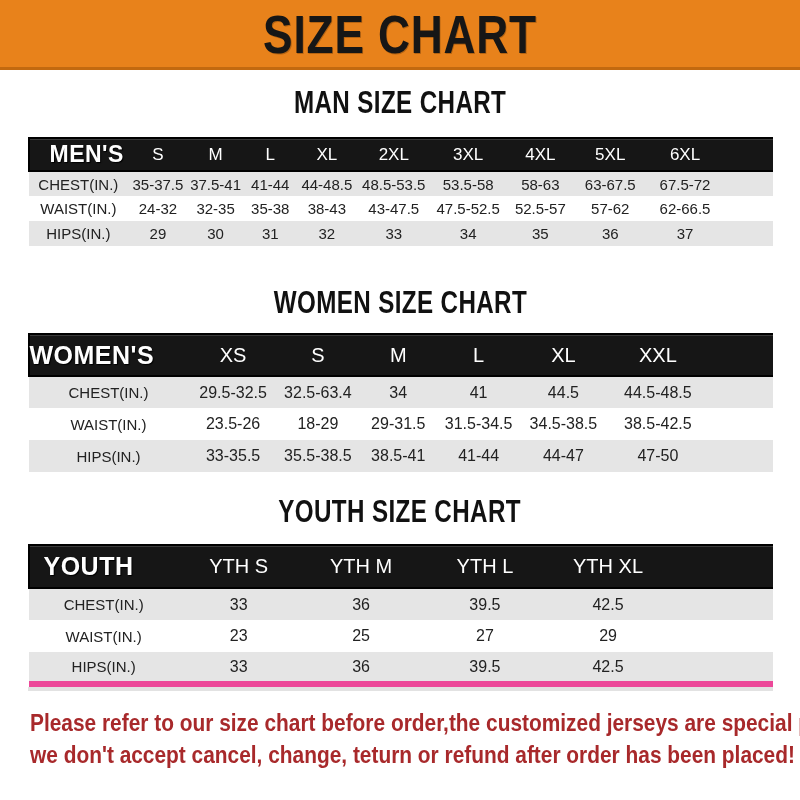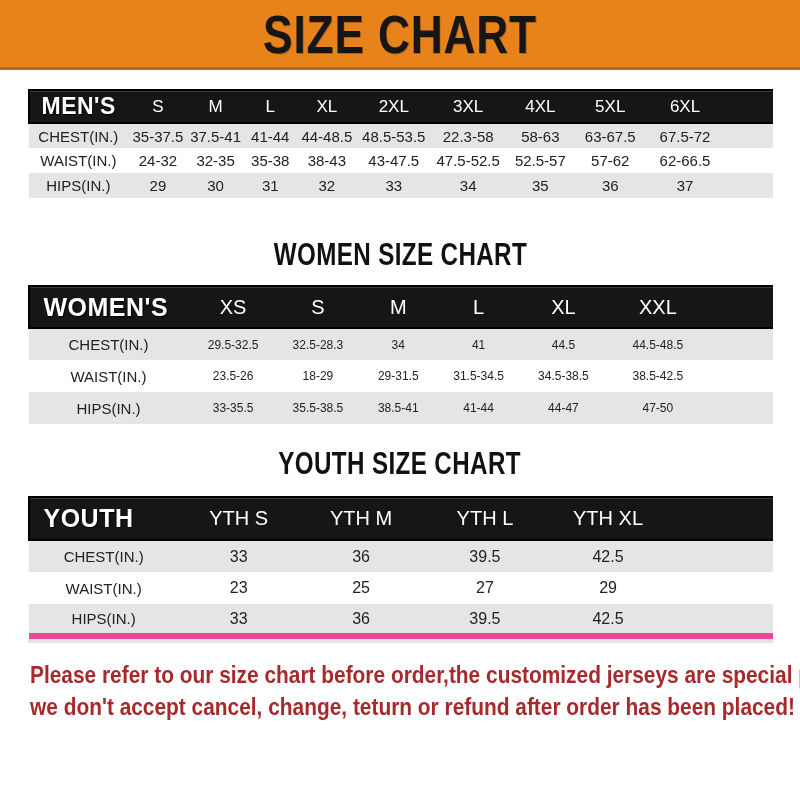--- a/index.html
+++ b/index.html
@@ -74,37 +74,37 @@
   }
   table.size-table thead th.label-col {
     text-align: left;
     font-weight: bold;
     letter-spacing: 0.5px;
     border-left: 2px solid #000;
     text-shadow: 1px 1px 1px #000;
   }
   
   .men-wrap thead th   { height: 33px; font-size: 17px; }
-  .men-wrap thead th.label-col   { font-size: 23px; padding-left: 12px; margin-top: 28px; }
+  .men-wrap thead th.label-col   { font-size: 23px; padding-left: 20px; margin-top: 28px; }
   .women-wrap thead th { height: 42px; font-size: 20px; }
-  .women-wrap thead th.label-col { font-size: 25px; padding-left: 14px; }
+  .women-wrap thead th.label-col { font-size: 25px; padding-left: 0; }
   .youth-wrap thead th { height: 43px; font-size: 20px; }
   .youth-wrap thead th.label-col { font-size: 25px; padding-left: 14px; }
 
   table.size-table tbody td {
     text-align: center;
     color: #222;
     background: #ffffff;
   }
   table.size-table tbody tr:nth-child(odd) td {
     background: var(--row-alt, #E5E5E5);
   }
   table.size-table tbody td.row-label { font-size: 15px; }
   .men-wrap tbody td   { height: 25px; font-size: 15px; }
-  .women-wrap tbody td { height: 32px; font-size: 12px; }
+  .women-wrap tbody td { height: 32px; font-size: 16px; }
   .youth-wrap tbody td { height: 32px; font-size: 16px; }
   .youth-wrap { border-bottom: 4px solid #e2e2e2; }
   .youth-wrap table { border-bottom: 6px solid #ec4899; }
 
   .table-outer { width: 745px; margin-left: auto; margin-right: auto; }
 
   
   .footer-note {
     margin: 16px 0 0 30px;
     color: var(--footer-red, #A8292B);
@@ -121,20 +121,23 @@
 </style>
 </head>
 <body>
 
 <div class="page">
 
   <div class="banner">
     <div class="banner-title">SIZE CHART</div>
   </div>
 
+  <h2 class="section-heading heading-man">
+    <span class="condensed">MAN SIZE CHART</span>
+  </h2>
   <div class="table-outer men-wrap">
     <table class="size-table">
         <colgroup>
           <col style="width: 13.4%;">
           <col style="width: 8%;">
           <col style="width: 7.5%;">
           <col style="width: 7.2%;">
           <col style="width: 8%;">
           <col style="width: 10%;">
           <col style="width: 10%;">
@@ -159,21 +162,21 @@
           </tr>
         </thead>
         <tbody>
           <tr>
             <td class="row-label">CHEST(IN.)</td>
             <td>35-37.5</td>
             <td>37.5-41</td>
             <td>41-44</td>
             <td>44-48.5</td>
             <td>48.5-53.5</td>
-            <td>22.3-58</td>
+            <td>53.5-58</td>
             <td>58-63</td>
             <td>63-67.5</td>
             <td>67.5-72</td>
             <td></td>
           </tr>
           <tr>
             <td class="row-label">WAIST(IN.)</td>
             <td>24-32</td>
             <td>32-35</td>
             <td>35-38</td>
@@ -226,21 +229,21 @@
             <th>L</th>
             <th>XL</th>
             <th>XXL</th>
             <th></th>
           </tr>
         </thead>
         <tbody>
           <tr>
             <td class="row-label">CHEST(IN.)</td>
             <td>29.5-32.5</td>
-            <td>32.5-28.3</td>
+            <td>32.5-63.4</td>
             <td>34</td>
             <td>41</td>
             <td>44.5</td>
             <td>44.5-48.5</td>
             <td></td>
           </tr>
           <tr>
             <td class="row-label">WAIST(IN.)</td>
             <td>23.5-26</td>
             <td>18-29</td>

